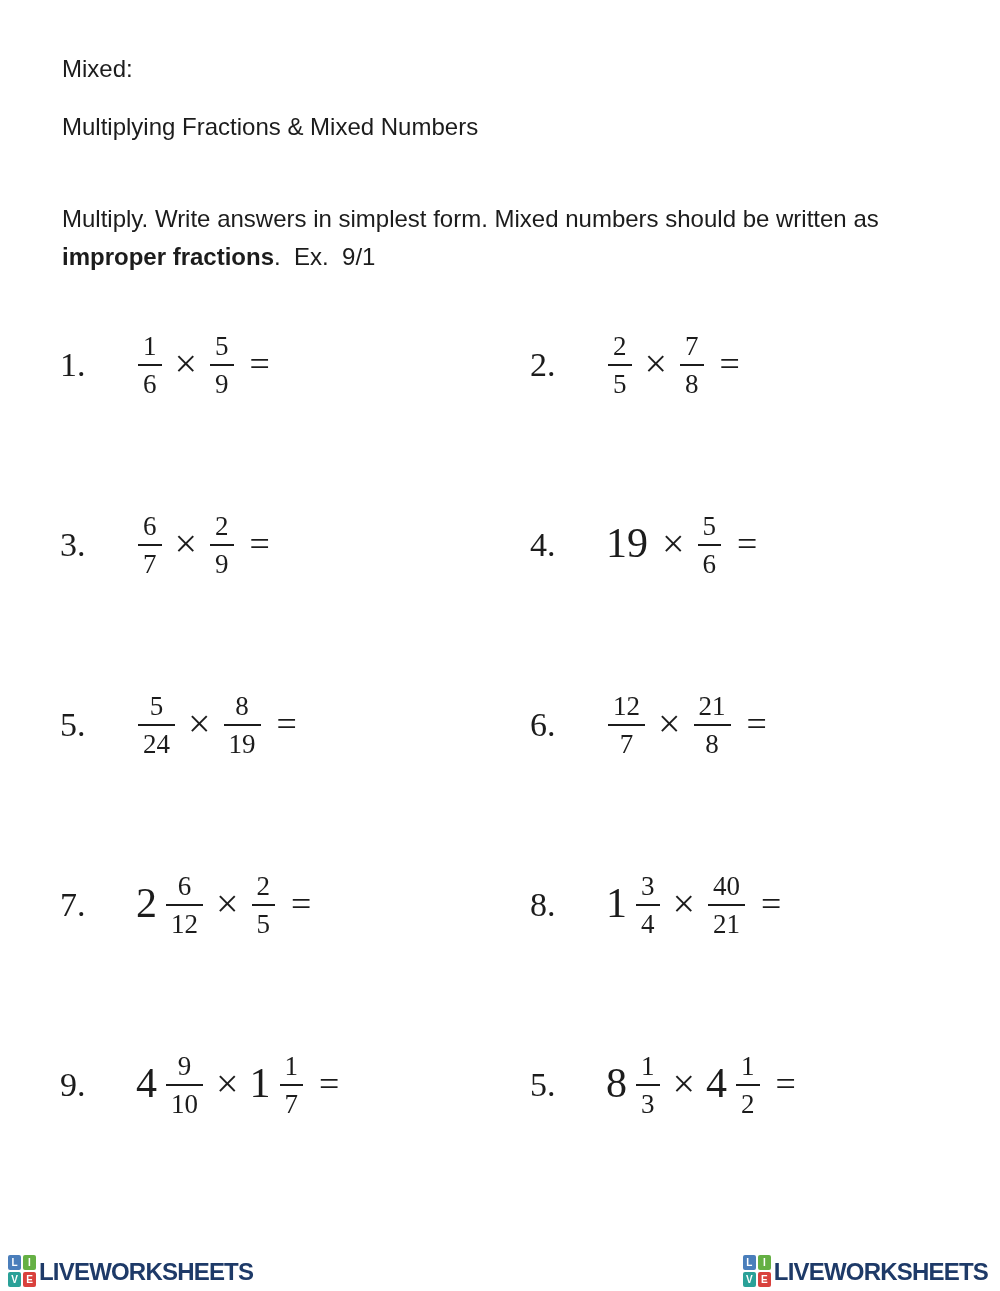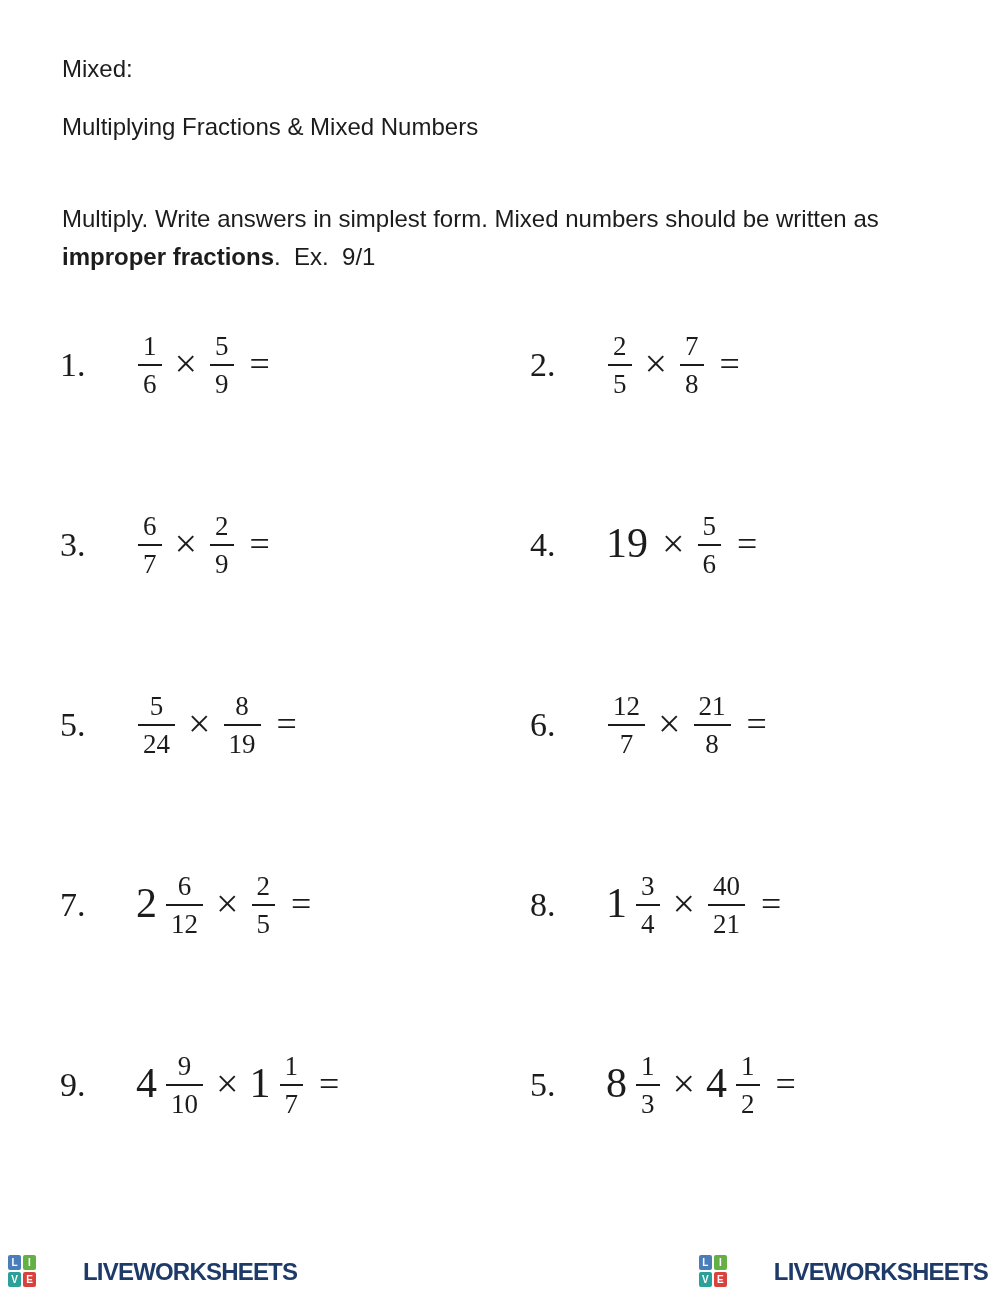--- a/index.html
+++ b/index.html
@@ -43,21 +43,21 @@
   .logo-icon {
     display:grid; grid-template-columns:13px 13px; grid-template-rows:15px 15px;
     gap:2px; margin-bottom:2px;
   }
   .tile {
     color:#fff; font-size:10px; font-weight:bold;
     display:flex; align-items:center; justify-content:center;
     border-radius:2px; font-family:"Liberation Sans", sans-serif;
   }
   .logo-text {
-    font-weight:bold; font-size:24px; letter-spacing:-0.8px;margin-left:44px;
+    font-weight:bold; font-size:24px; letter-spacing:-0.8px;
   }
 </style>
 </head>
 <body>
 
 <div class="hdr-line name-label">Mixed:</div>
 
 <div class="hdr-line ws-title">Multiplying Fractions &amp; Mixed Numbers</div>
 
 <div class="hdr-line instructions"><span>Multiply. Write answers in simplest form. Mixed numbers should be written as </span><b>improper fractions</b><span>.  Ex.  9/1</span></div>

